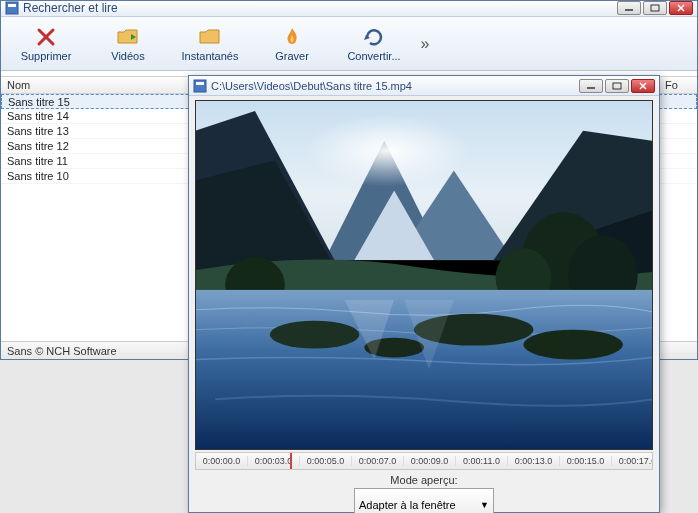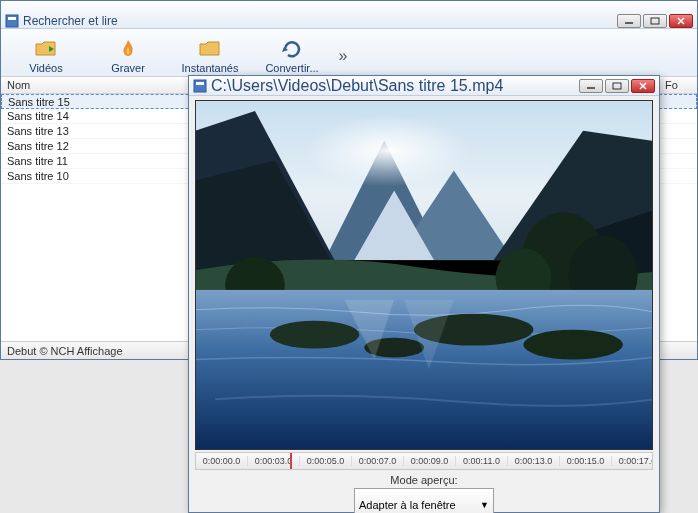--- a/index.html
+++ b/index.html
@@ -1,20 +1,20 @@
 <!DOCTYPE html>
 <html><head>
 <meta charset="utf-8">
 <style>
 * { box-sizing: border-box; margin: 0; padding: 0; }
 body { font-family: "Segoe UI", Tahoma, sans-serif; font-size: 11px; background: #e8e8e8; position: relative; width: 698px; height: 513px; overflow: hidden; }
 
 
 .main-window { position: absolute; top: 0; left: 0; width: 698px; height: 360px; background: #fff; border: 1px solid #5a7aa0; }
-.main-titlebar { height: 28px; background: linear-gradient(#fdfdfe, #e6edf6); border-bottom: 1px solid #c0cde0; display: flex; align-items: flex-end; padding: 0 4px; }
+.main-titlebar { height: 16px; background: linear-gradient(#fdfdfe, #e6edf6); border-bottom: 1px solid #c0cde0; display: flex; align-items: flex-start; padding: 0 4px; }
 .main-titlebar .app-icon { width: 14px; height: 14px; margin-right: 4px; }
 .main-titlebar .title { flex: 1; color: #2a4a7a; font-size: 12px; }
 .win-ctrls { display: flex; gap: 2px; }
 .win-btn { width: 24px; height: 14px; border: 1px solid #888; border-radius: 2px; display: flex; align-items: center; justify-content: center; font-size: 9px; cursor: pointer; }
 .win-min { background: linear-gradient(#f5f5f5,#d8d8d8); }
 .win-max { background: linear-gradient(#f5f5f5,#d8d8d8); }
 .win-close { background: linear-gradient(#f08080,#c03030); color: #fff; border-color: #a02020; }
 
 .toolbar { height: 54px; background: linear-gradient(#fafcfe,#e4ecf6); border-bottom: 1px solid #b8c8dc; display: flex; align-items: center; padding: 0 4px; }
 .tbtn { flex: 0 0 auto; width: 82px; height: 50px; display: flex; flex-direction: column; align-items: center; justify-content: center; gap: 2px; border-radius: 3px; cursor: pointer; }
@@ -27,21 +27,21 @@
 .list-header .col1 { flex: 1; }
 .list-rows { }
 .list-row { height: 15px; padding-left: 6px; display: flex; align-items: center; font-size: 11px; color: #222; border-bottom: 1px solid #f4f4f4; cursor: pointer; }
 .list-row.selected { background: #e8f0fa; border: 1px dashed #5a8ad0; }
 .statusbar { position: absolute; bottom: 0; left: 0; right: 0; height: 18px; background: linear-gradient(#f8f8f8,#e8e8e8); border-top: 1px solid #ccc; padding-left: 6px; display: flex; align-items: center; font-size: 11px; color: #333; }
 
 
 .player-window { position: absolute; top: 75px; left: 188px; width: 472px; height: 438px; background: #f0f0f0; border: 1px solid #5a7aa0; box-shadow: 2px 2px 8px rgba(0,0,0,0.3); }
 .player-titlebar { height: 20px; background: linear-gradient(#fdfdfe, #e6edf6); border-bottom: 1px solid #c0cde0; display: flex; align-items: center; padding: 0 4px; }
 .player-titlebar .app-icon { width: 14px; height: 14px; margin-right: 4px; }
-.player-titlebar .title { flex: 1; color: #2a4a7a; font-size: 16px; }
+.player-titlebar .title { flex: 1; color: #2a4a7a; font-size: 11px; }
 
 .video-frame { margin: 4px 6px 2px 6px; height: 350px; background: #000; border: 1px solid #333; position: relative; overflow: hidden; }
 
 .timeline { height: 18px; margin: 0 6px; background: linear-gradient(#fafafa,#e8e8e8); border: 1px solid #c8c8c8; display: flex; align-items: center; font-size: 9px; color: #444; position: relative; overflow: hidden; }
 .timeline .tick { flex: 0 0 auto; width: 52px; text-align: center; border-right: 1px solid #ddd; }
 .timeline .playhead { position: absolute; top: 0; bottom: 0; width: 2px; background: #d04040; left: 94px; }
 
 .controls-row { display: flex; align-items: center; padding: 4px 8px; gap: 8px; flex-direction: column; }
 .mode-area { display: flex; flex-direction: column; align-items: center; gap: 2px; }
 .mode-lbl { font-size: 11px; color: #333; }
@@ -83,43 +83,52 @@
             <line x1="2" y1="1" x2="8" y2="7" stroke="#fff" stroke-width="1.5"></line>
             <line x1="8" y1="1" x2="2" y2="7" stroke="#fff" stroke-width="1.5"></line>
           </svg>
         </div>
     </div>
   </div>
 
   <div class="toolbar">
     <div class="tbtn">
       <span class="ico">
+          <svg width="20" height="20">
+            <line x1="3" y1="3" x2="17" y2="17" stroke="#c03030" stroke-width="3" stroke-linecap="round"></line>
+            <line x1="17" y1="3" x2="3" y2="17" stroke="#c03030" stroke-width="3" stroke-linecap="round"></line>
+          </svg>
+        </span>
+      <span class="lbl">Supprimer</span>
+    </div>
+    <div class="tbtn">
+      <span class="ico">
           <svg width="22" height="20">
             <path d="M1 5 L7 5 L9 3 L20 3 L20 16 L1 16 Z" fill="#f0c060" stroke="#c09030"></path>
             <polygon points="14,7 19,10 14,13" fill="#2a9a2a"></polygon>
           </svg>
         </span>
       <span class="lbl">Vidéos</span>
     </div>
     <div class="tbtn">
       <span class="ico">
+          <svg width="22" height="20">
+            <path d="M1 5 L7 5 L9 3 L20 3 L20 16 L1 16 Z" fill="#f0c060" stroke="#c09030"></path>
+          </svg>
+        </span>
+      <span class="lbl">Instantanés</span>
+    </div>
+    <div class="tbtn">
+      <span class="ico">
           <svg width="18" height="20">
             <path d="M9 1 C 12 6 15 8 13 14 C 12 18 6 18 5 14 C 3 9 7 8 9 1 Z" fill="#f09030"></path>
             <path d="M9 8 C 11 11 11 14 9 16 C 7 14 7 11 9 8 Z" fill="#f0d060"></path>
           </svg>
         </span>
       <span class="lbl">Graver</span>
-    </div>
-    <div class="tbtn">
-      <span class="ico">
-          <svg width="22" height="20">
-            <path d="M1 5 L7 5 L9 3 L20 3 L20 16 L1 16 Z" fill="#f0c060" stroke="#c09030"></path>
-          </svg>
-        </span>
-      <span class="lbl">Instantanés</span>
     </div>
     <div class="tbtn">
       <span class="ico">
           <svg width="20" height="20">
             <path d="M3 10 A7 7 0 1 1 6 16" fill="none" stroke="#3a5a8a" stroke-width="2.5"></path>
             <polygon points="2,8 6,11 0,13" fill="#3a5a8a"></polygon>
           </svg>
         </span>
       <span class="lbl">Convertir...</span>
     </div>
@@ -135,21 +144,21 @@
         <div class="list-row selected">Sans titre 15</div>
         <div class="list-row">Sans titre 14</div>
         <div class="list-row">Sans titre 13</div>
         <div class="list-row">Sans titre 12</div>
         <div class="list-row">Sans titre 11</div>
         <div class="list-row">Sans titre 10</div>
       </div>
   </div>
 
   <div class="statusbar">
-    <span>Debut © NCH Affichage</span>
+    <span>Sans © NCH Software</span>
   </div>
 </div>
 
 <div class="player-window">
   <div class="player-titlebar">
     <span class="app-icon">
       <svg viewBox="0 0 14 14">
           <rect x="1" y="1" width="12" height="12" fill="#4a7ac0" stroke="#2a5a9a"></rect>
           <rect x="3" y="3" width="8" height="3" fill="#fff"></rect>
         </svg>

